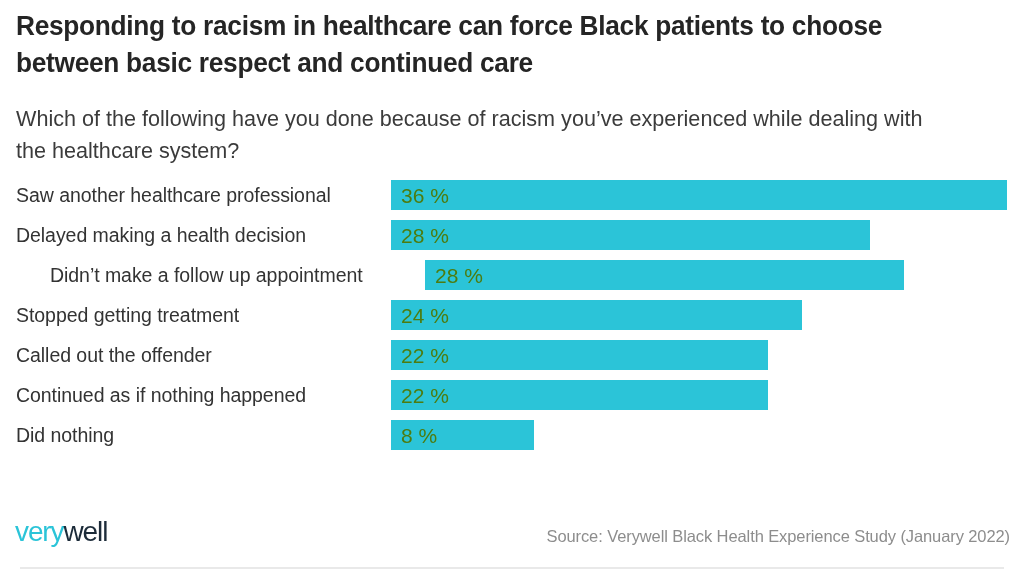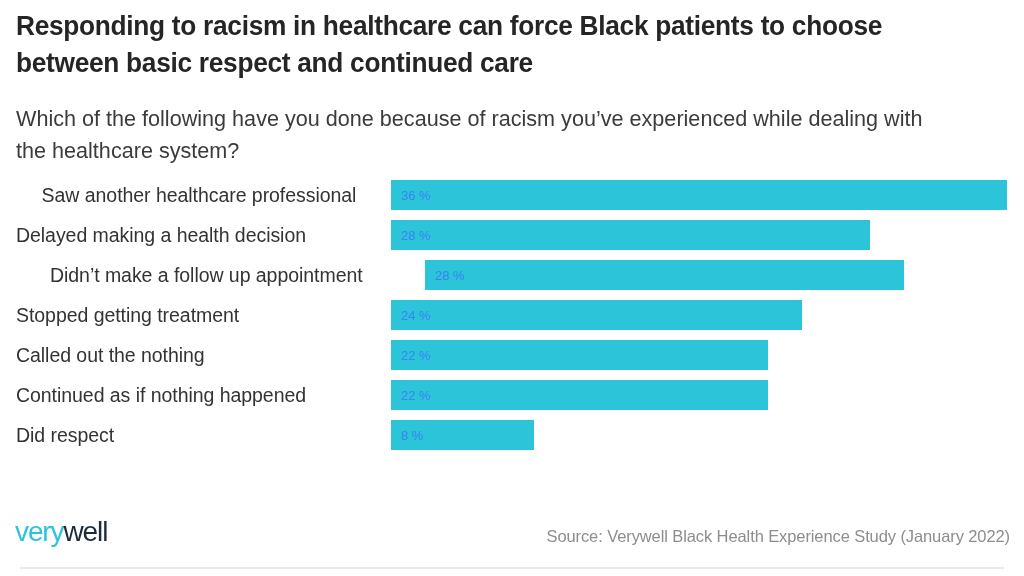--- a/index.html
+++ b/index.html
@@ -90,22 +90,22 @@
     top: 0;
     height: 30px;
     background: #2bc4d8;
   }
   .bar-value {
     position: absolute;
     left: 10px;
     top: 0;
     height: 30px;
     line-height: 31px;
-    font-size: 13px;
-    color: #3b82f6;
+    font-size: 21px;
+    color: #4d7c0f;
     white-space: nowrap;
   }
 
   
   .footnote {
     position: absolute;
     left: 16px;
     top: 489px;
     font-family: "Liberation Serif", serif;
     font-style: italic;
@@ -148,21 +148,21 @@
 <body>
 
 <div class="page">
 
   <div class="chart-title">Responding to racism in healthcare can force Black patients to choose between basic respect and continued care</div>
 
   <div class="chart-subtitle">Which of the following have you done because of racism you’ve experienced while dealing with the healthcare system?</div>
 
   <div class="plot">
 
-    <div class="row" style="top:0px;text-align:center;">
+    <div class="row" style="top:0px;">
       <div class="row-label">Saw another healthcare professional</div>
       <div class="bar-track">
         <div class="bar" style="width:616px;"></div>
         <div class="bar-value">36 %</div>
       </div>
     </div>
 
     <div class="row" style="top:40px;">
       <div class="row-label">Delayed making a health decision</div>
       <div class="bar-track">
@@ -181,37 +181,37 @@
 
     <div class="row" style="top:120px;">
       <div class="row-label">Stopped getting treatment</div>
       <div class="bar-track">
         <div class="bar" style="width:411px;"></div>
         <div class="bar-value">24 %</div>
       </div>
     </div>
 
     <div class="row" style="top:160px;">
-      <div class="row-label">Called out the nothing</div>
+      <div class="row-label">Called out the offender</div>
       <div class="bar-track">
         <div class="bar" style="width:377px;"></div>
         <div class="bar-value">22 %</div>
       </div>
     </div>
 
     <div class="row" style="top:200px;">
       <div class="row-label">Continued as if nothing happened</div>
       <div class="bar-track">
         <div class="bar" style="width:377px;"></div>
         <div class="bar-value">22 %</div>
       </div>
     </div>
 
     <div class="row" style="top:240px;">
-      <div class="row-label">Did respect</div>
+      <div class="row-label">Did nothing</div>
       <div class="bar-track">
         <div class="bar" style="width:143px;"></div>
         <div class="bar-value">8 %</div>
       </div>
     </div>
 
   </div>
 
 
   <div class="logo">

